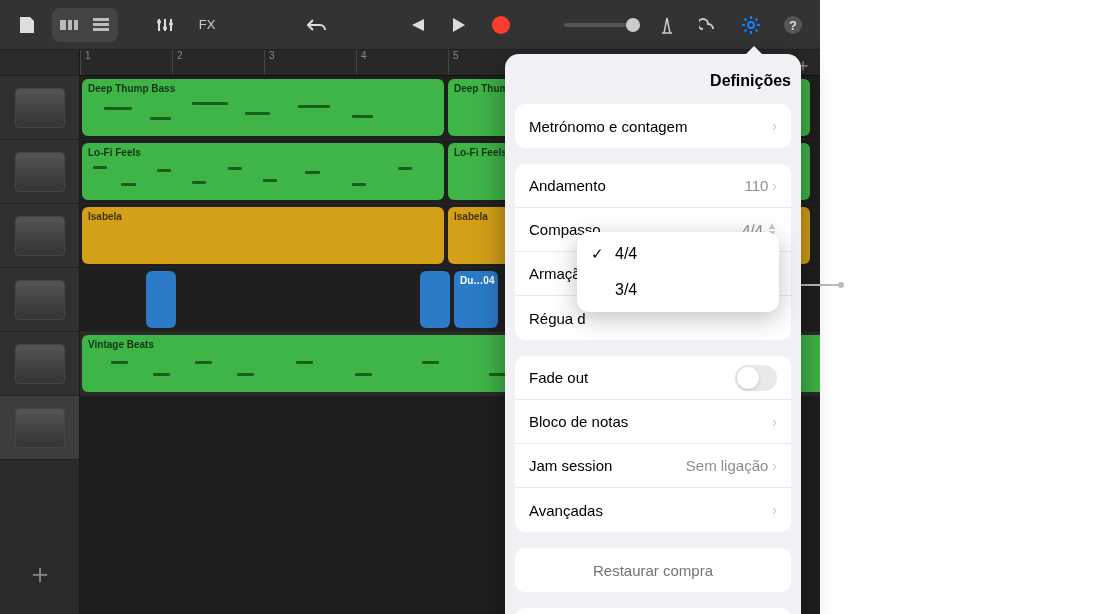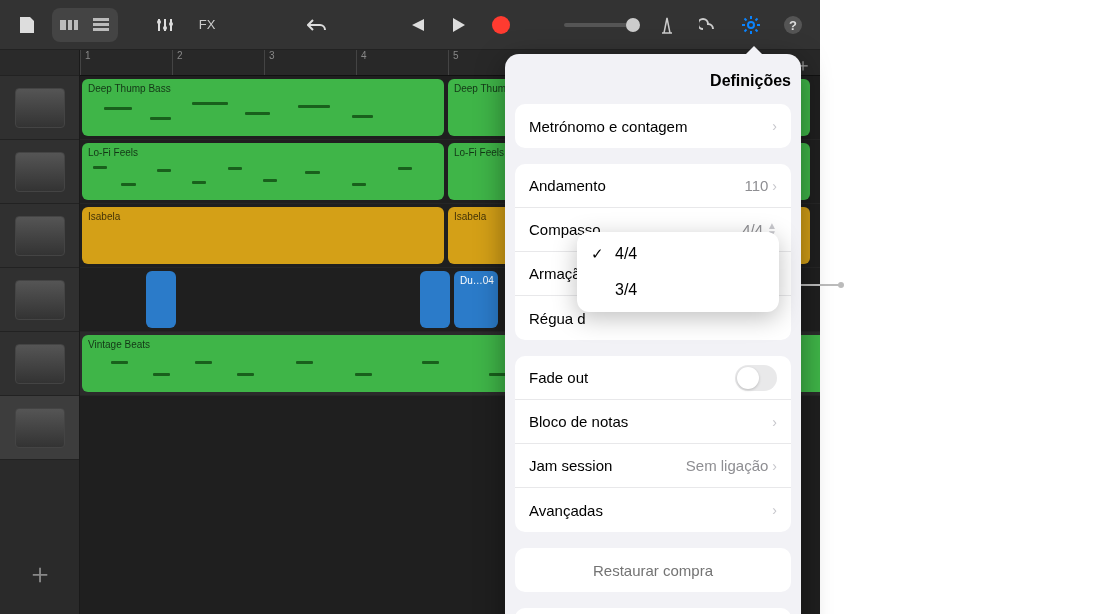--- a/index.html
+++ b/index.html
@@ -27,21 +27,21 @@
   .instrument-img { width: 50px; height: 40px; background: linear-gradient(#555,#333); border-radius: 4px; border: 1px solid #444; }
   
   .timeline { flex: 1; position: relative; background: #1f1f1f; overflow: hidden; }
   .ruler { height: 26px; background: #282828; border-bottom: 1px solid #111; position: relative; display: flex; }
   .ruler-mark { position: absolute; top: 0; height: 100%; color: #888; font-size: 10px; padding-left: 4px; border-left: 1px solid #444; }
   .add-region-btn { position: absolute; right: 8px; top: 3px; color: #999; font-size: 18px; }
   
   .tracks-area { position: relative; }
   .track-row { height: 64px; border-bottom: 1px solid #262626; position: relative; }
   .region { position: absolute; top: 3px; bottom: 3px; border-radius: 6px; padding: 4px 6px; overflow: hidden; }
-  .region-label { font-size: 10px; color: rgba(0,0,0,0.7); font-weight: 400; white-space: nowrap; }
+  .region-label { font-size: 10px; color: rgba(0,0,0,0.7); font-weight: 700; white-space: nowrap; }
   .region.green { background: #3fb548; }
   .region.dgreen { background: #2e8a38; }
   .region.yellow { background: #d4a017; }
   .region.blue { background: #2b7bc9; }
   .midi-notes { position: absolute; left: 4px; right: 4px; top: 18px; bottom: 4px; }
   .note { position: absolute; height: 3px; background: rgba(0,40,0,0.6); border-radius: 1px; }
   .wave { position: absolute; left: 4px; right: 4px; top: 16px; bottom: 4px; display: flex; align-items: center; gap: 1px; }
   .wave span { width: 2px; background: rgba(0,40,0,0.5); }
   
   .add-track-btn { position: absolute; left: 20px; bottom: 20px; width: 40px; height: 40px; color: #888; font-size: 28px; display:flex; align-items:center; justify-content:center; cursor:pointer; }

